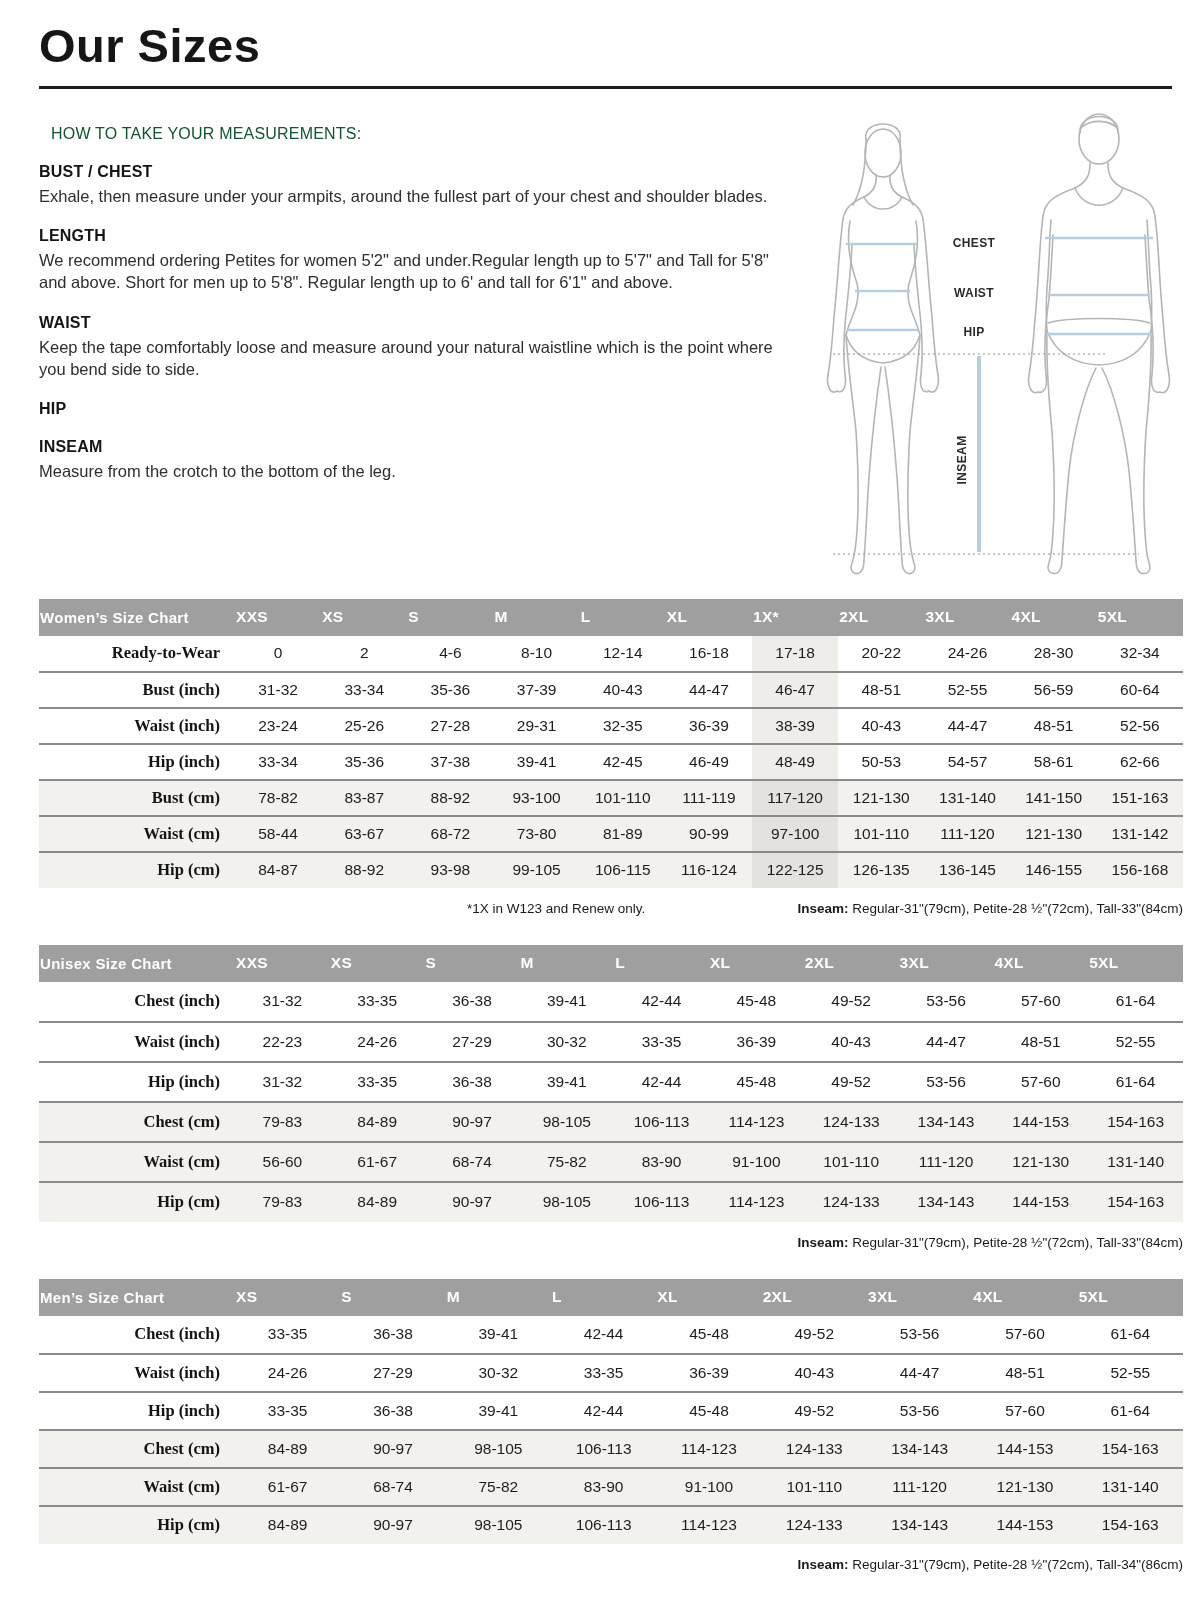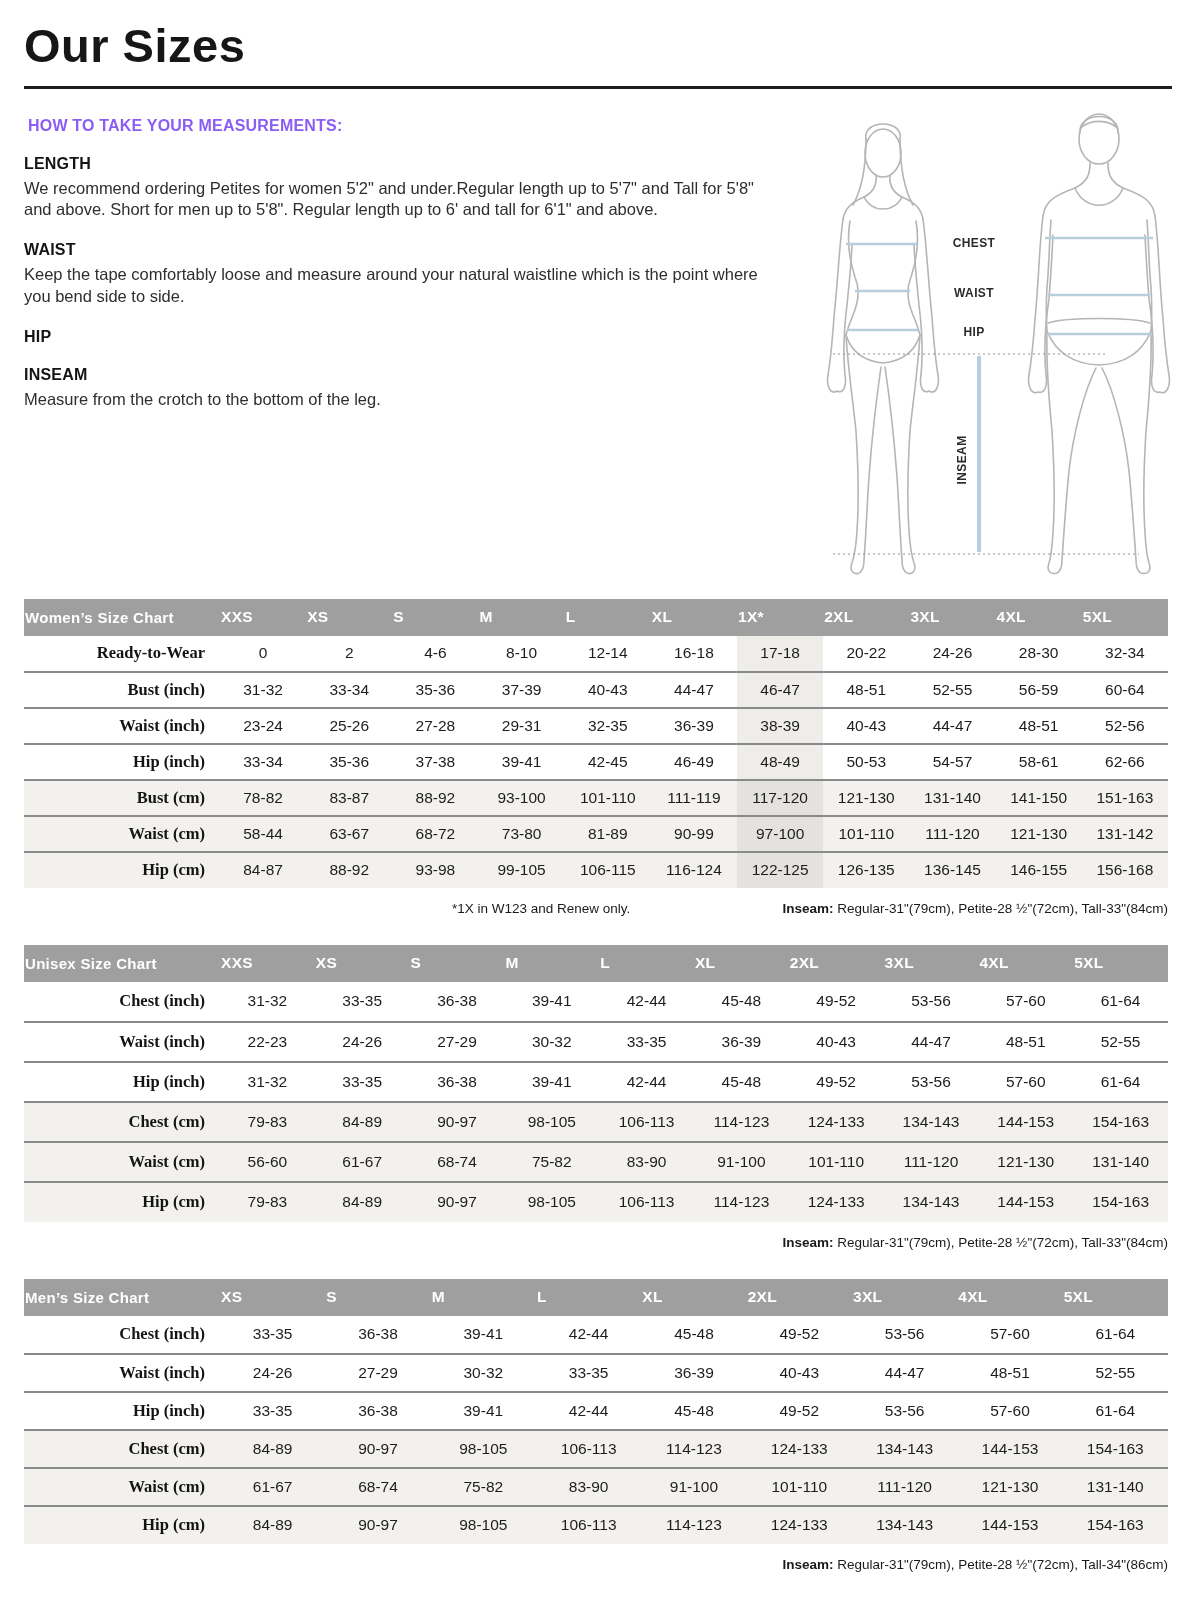--- a/index.html
+++ b/index.html
@@ -11,29 +11,29 @@
     --diagram-outline:#b5b5b5;
     --rule:#8a8a8a;
     --ink:#1f1f1f;
   }
   *{box-sizing:border-box;}
   html,body{margin:0;padding:0;}
   body{
     width:1200px;height:1600px;overflow:hidden;background:#fff;
     font-family:"Liberation Sans","DejaVu Sans",sans-serif;color:var(--ink);
   }
-  .page{padding:20px 28px 0 24px;}
+  .page{padding:20px 28px 0 39px;}
   .page-title{
     font-size:47px;font-weight:800;letter-spacing:.5px;color:#161616;
     margin:0;line-height:1.12;
   }
   .title-divider{border:none;border-top:3px solid #1c1c1c;margin:13px 0 0 0;}
   .top{display:flex;margin-top:24px;}
   .instructions{width:756px;}
-  .instructions-heading{font-size:16px;font-weight:700;margin:4px;letter-spacing:.2px;color:#8b5cf6;}
+  .instructions-heading{font-size:16px;font-weight:400;margin:12px;letter-spacing:.2px;color:#14532d;}
   .m-section h3{font-size:16px;font-weight:800;margin:20px 0 5px 0;letter-spacing:.2px;color:#141414;}
   .m-section p{font-size:16.5px;line-height:1.32;margin:0;color:#2e2e2e;max-width:745px;}
   .diagram-wrap{margin-left:auto;margin-top:-6px;}
   svg{overflow:visible;display:block;}
   .fig{fill:none;stroke:var(--diagram-outline);stroke-width:1.6;stroke-linecap:round;}
   .mline{stroke:var(--diagram-line);stroke-width:2.6;}
   .inseam-line{stroke:var(--diagram-line);stroke-width:4;}
   .guide{stroke:#949494;stroke-width:1;stroke-dasharray:2 3;}
   .dlabel{font-size:12px;font-weight:700;fill:#2b2b2b;letter-spacing:.4px;}
   .charts{margin-top:22px;}
@@ -69,20 +69,24 @@
 
 <div class="page">
 
   <h1 class="page-title">Our Sizes</h1>
   <hr class="title-divider">
 
   <div class="top">
     <div class="instructions">
       <h2 class="instructions-heading">HOW TO TAKE YOUR MEASUREMENTS:</h2>
       <div>
+  <div class="m-section">
+    <h3>BUST / CHEST</h3>
+    <p>Exhale, then measure under your armpits, around the fullest part of your chest and shoulder blades.</p>
+  </div>
 
   <div class="m-section">
     <h3>LENGTH</h3>
     <p>We recommend ordering Petites for women 5'2" and under.Regular length up to 5'7" and Tall for 5'8" and above. Short for men up to 5'8". Regular length up to 6' and tall for 6'1" and above.</p>
   </div>
 
   <div class="m-section">
     <h3>WAIST</h3>
     <p>Keep the tape comfortably loose and measure around your natural waistline which is the point where you bend side to side.</p>
   </div>

